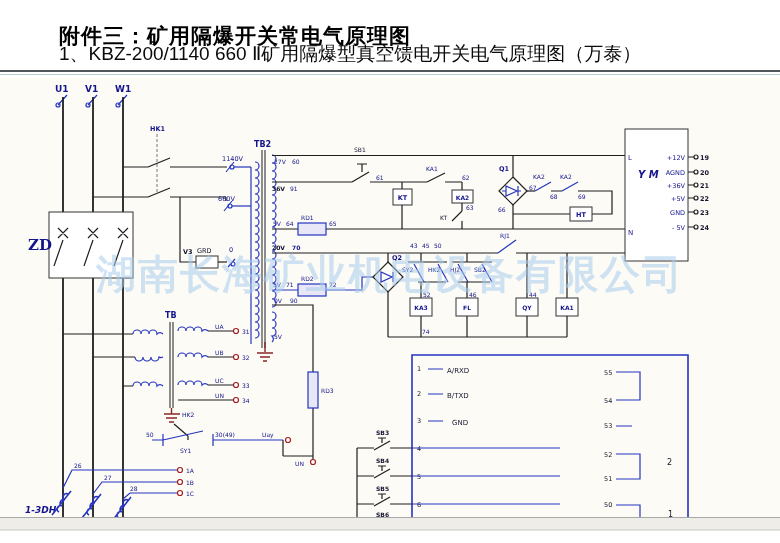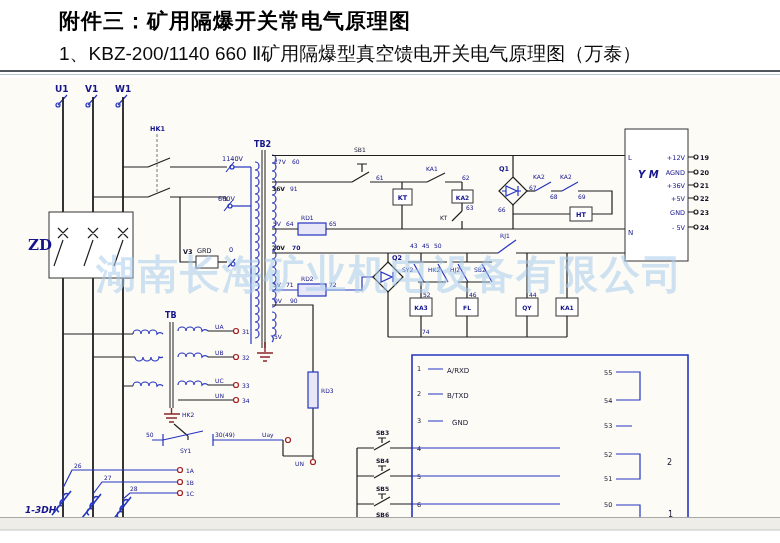--- a/index.html
+++ b/index.html
@@ -1,18 +1,18 @@
 <!DOCTYPE html>
 <html><head>
 <meta charset="utf-8">
 <style>
   html,body{margin:0;padding:0}
   body{width:780px;height:543px;background:#fff;position:relative;overflow:hidden;
        font-family:"Liberation Sans","DejaVu Sans",sans-serif}
-  .title{position:absolute;left:59px;top:7px;font-size:21px;font-weight:bold;color:#000;
+  .title{position:absolute;left:59px;top:22px;font-size:21px;font-weight:bold;color:#000;
          letter-spacing:1px;white-space:nowrap}
   .subtitle{position:absolute;left:59px;top:41px;font-size:19px;color:#0a0a0a;
          font-family:Liberation Sans, sans-serif;white-space:nowrap}
   .rule-a{position:absolute;left:0;top:70px;width:780px;height:2px;background:#50575c}
   .rule-b{position:absolute;left:0;top:74px;width:780px;height:1px;background:#b7c8d3}
   .wm{position:absolute;left:50%;transform:translateX(-50%);top:247px;font-size:40px;font-weight:bold;
       color:#a9cdec;opacity:.55;letter-spacing:2px;white-space:nowrap;z-index:6;pointer-events:none;
       font-family:"DejaVu Sans",sans-serif}
   svg{position:absolute;left:0;top:0;z-index:1}
   svg text{font-family:"DejaVu Sans",sans-serif;fill:#14148c}

